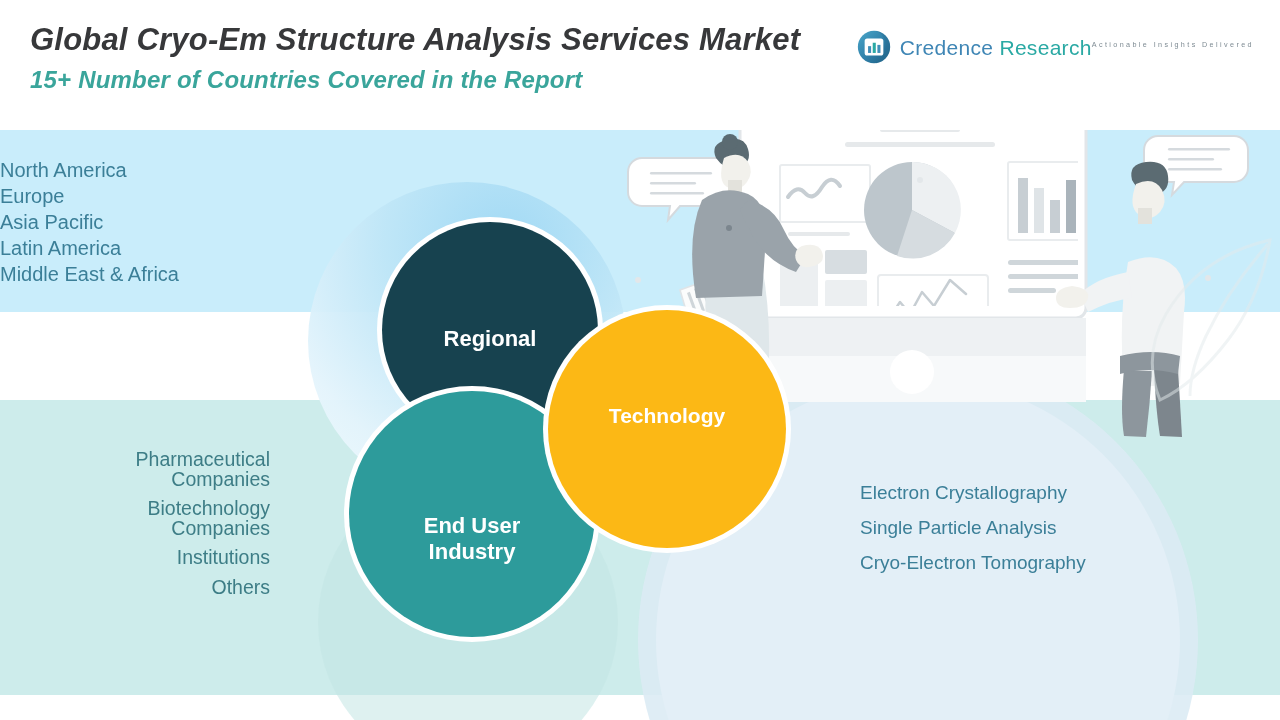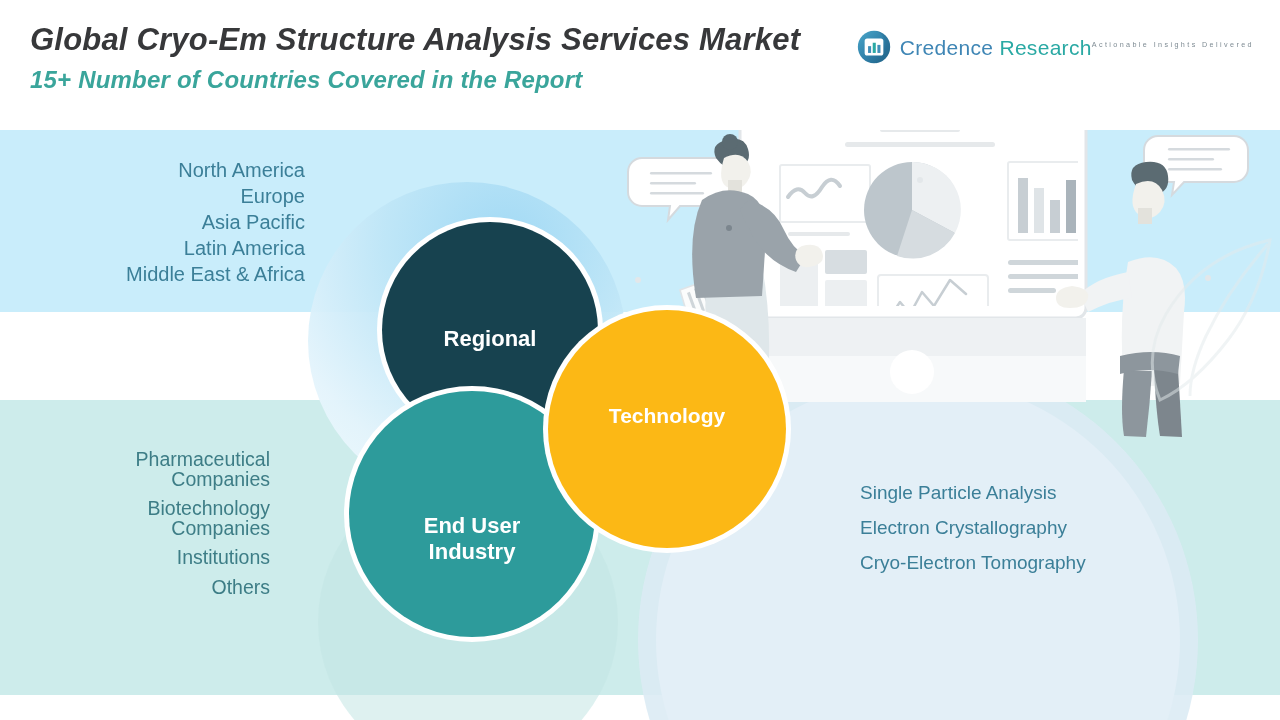--- a/index.html
+++ b/index.html
@@ -64,21 +64,21 @@
   #logo-tag{
     font-size:7.2px;color:#7e8b93;letter-spacing:2.4px;
     margin-top:4px;white-space:nowrap;text-align:center;
   }
 
   
   .list{position:absolute;line-height:1.0;}
   .list .item{white-space:nowrap;}
 
   #list-regional{
-    left:0px;top:160px;width:305px;text-align:right;
+    left:0px;top:160px;width:305px;text-align:left;
     font-size:20px;color:#3b7f98;
   }
   #list-regional .item{margin-bottom:6px;}
 
   #list-enduser{
     left:0px;top:450px;width:270px;text-align:right;
     font-size:19.5px;color:#3d7d86;
   }
   #list-enduser .item{margin-bottom:10px;}
   #list-enduser .item .ln{display:block;}
@@ -275,22 +275,22 @@
     </div>
     <div class="item">
       <span class="ln">Institutions</span>
     </div>
     <div class="item">
       <span class="ln">Others</span>
     </div>
   </div>
 
   <div class="list" id="list-technology">
+    <div class="item">Electron Crystallography</div>
     <div class="item">Single Particle Analysis</div>
-    <div class="item">Electron Crystallography</div>
     <div class="item">Cryo-Electron Tomography</div>
   </div>
 
   <div class="circ" id="circ-regional">
     <span class="lbl">Regional</span>
   </div>
 
   <div class="circ" id="circ-enduser">
     <span class="lbl">
       <span>End User</span><br>

